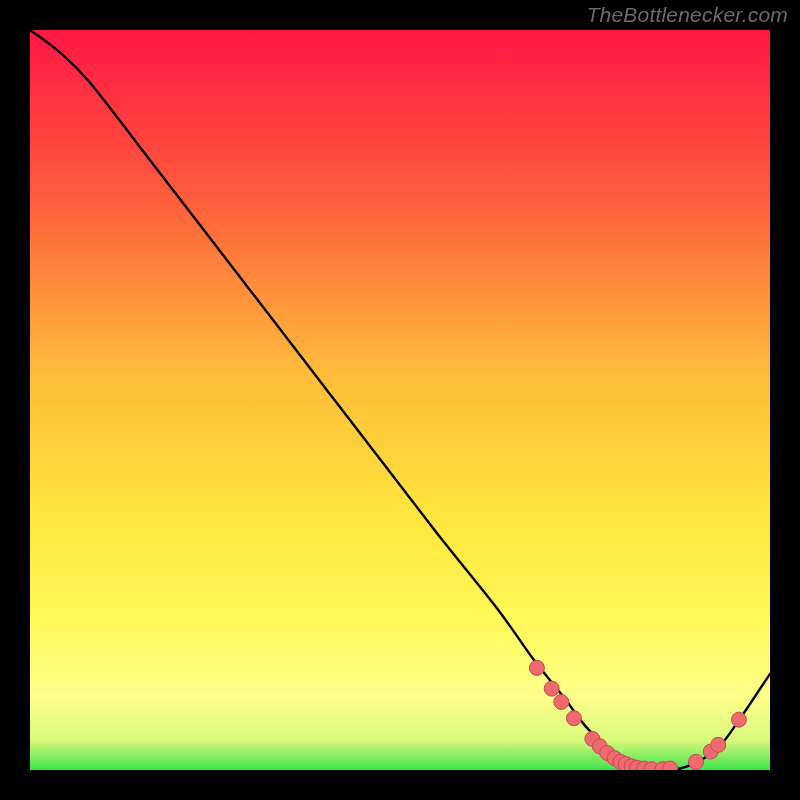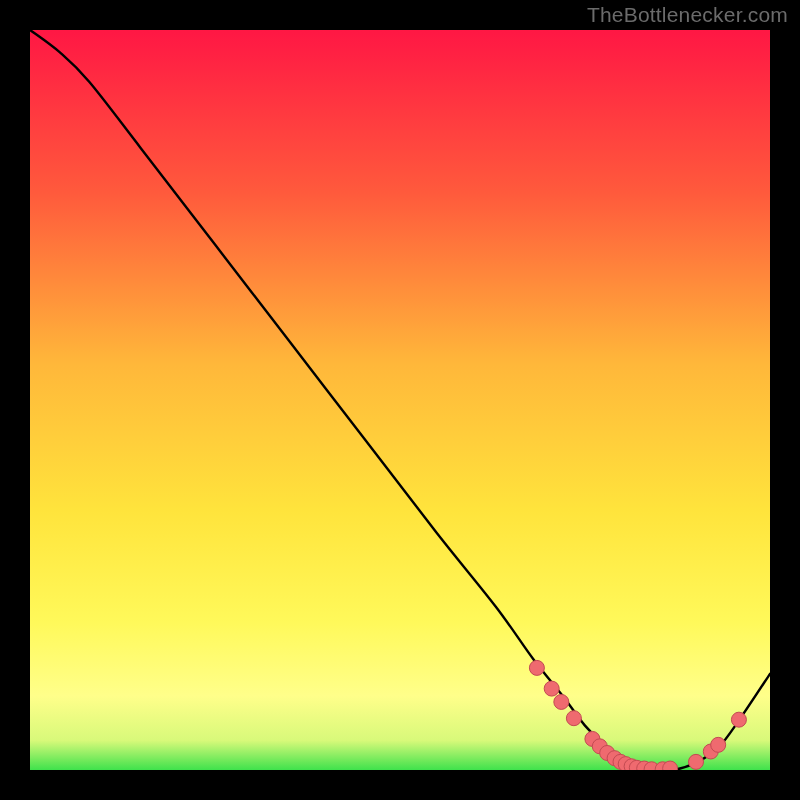--- a/index.html
+++ b/index.html
@@ -9,20 +9,21 @@
     height: 800px;
     background: #000;
     overflow: hidden;
     font-family: Arial, Helvetica, sans-serif;
   }
   .frame {
     position: relative;
     width: 800px;
     height: 800px;
     background: #000;
+    font-style: italic;
   }
   .attribution {
     position: absolute;
     top: 3px;
     right: 12px;
     color: #6b6b6b;
     font-size: 21px;
     letter-spacing: 0.2px;
     font-weight: 500;
   }

